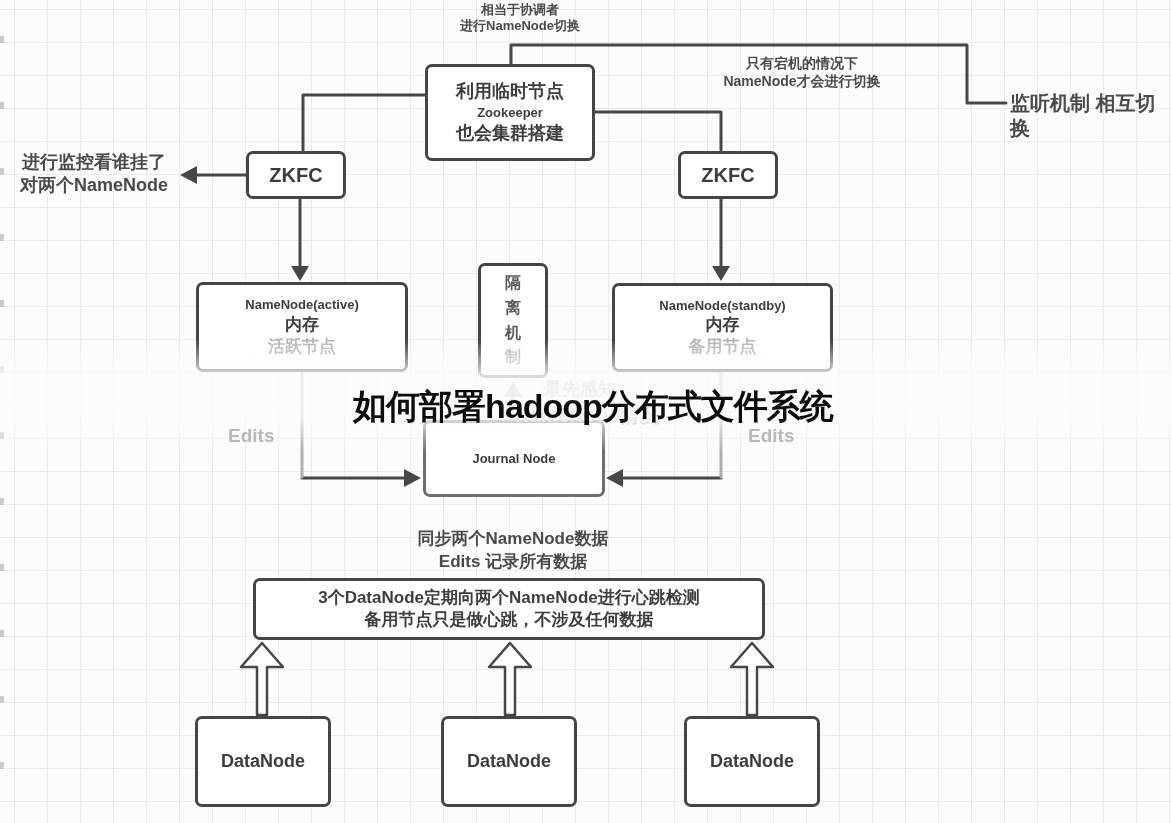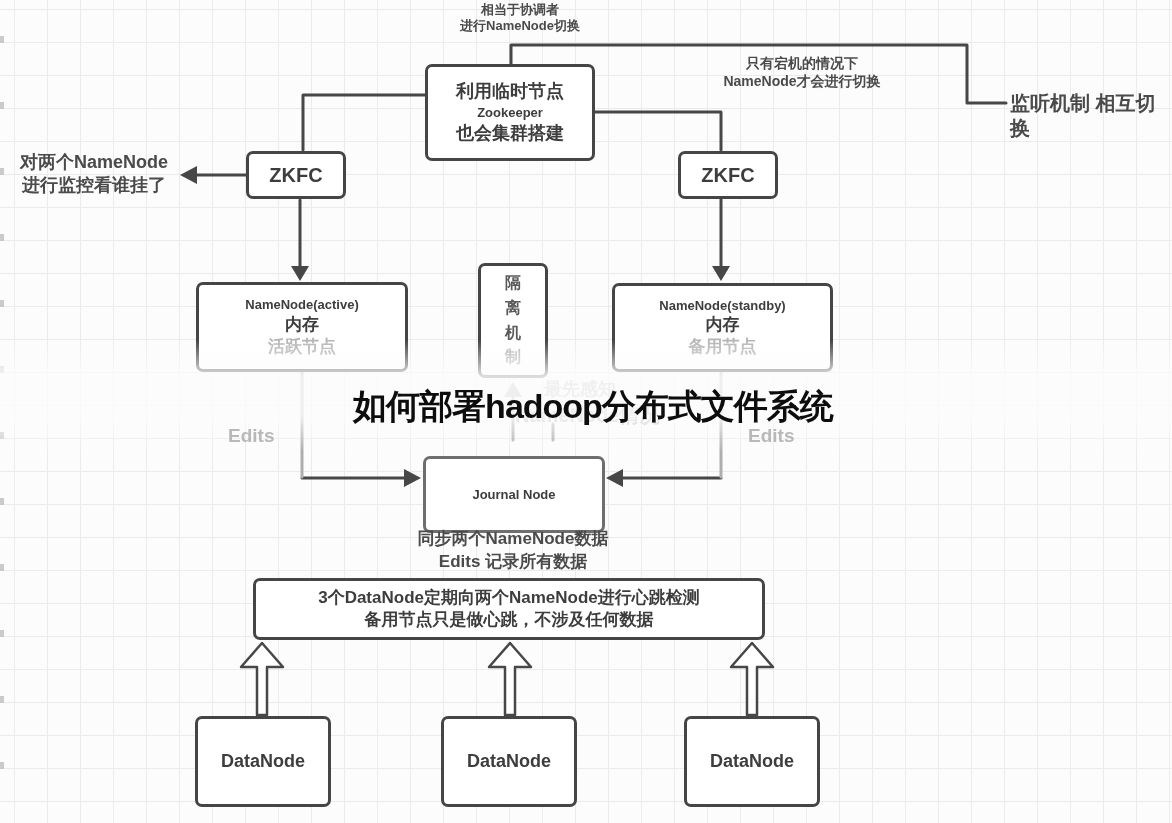--- a/index.html
+++ b/index.html
@@ -36,21 +36,21 @@
     line-height:1.25;
   }
   .greytext{color:#b8b8b8;}
   #zookeeper{left:425px;top:64px;width:170px;height:97px;}
   #zkfc-left{left:246px;top:151px;width:100px;height:48px;}
   #zkfc-right{left:678px;top:151px;width:100px;height:48px;}
   #nn-active{left:196px;top:282px;width:212px;height:90px;}
   #isolation{left:478px;top:263px;width:70px;height:115px;}
   #isolation .vchar{font-weight:bold;font-size:16px;line-height:1.55;color:#5a5a5a;}
   #nn-standby{left:612px;top:283px;width:221px;height:89px;}
-  #journal{left:423px;top:456px;width:182px;height:77px;border-color:#6e6e6e;}
+  #journal{left:423px;top:420px;width:182px;height:77px;border-color:#6e6e6e;}
   #heartbeat{left:253px;top:578px;width:512px;height:62px;}
   .dn{width:136px;height:91px;}
   #dn1{left:195px;top:716px;}
   #dn2{left:441px;top:716px;}
   #dn3{left:684px;top:716px;}
   #note-coordinator{left:410px;top:2px;width:220px;font-size:13px;}
   #note-switch{left:688px;top:55px;width:228px;font-size:14px;}
   #note-listen{left:1010px;top:91px;width:165px;font-size:20px;text-align:left;}
   #note-monitor{left:6px;top:151px;width:176px;font-size:18px;}
   #edits-left{left:228px;top:424px;font-size:19px;z-index:6;}
@@ -112,22 +112,22 @@
   <div class="note" id="note-coordinator">
     <div>相当于协调者</div>
     <div>进行NameNode切换</div>
   </div>
   <div class="note" id="note-switch">
     <div>只有宕机的情况下</div>
     <div>NameNode才会进行切换</div>
   </div>
   <div class="note" id="note-listen">监听机制 相互切换</div>
   <div class="note" id="note-monitor">
+    <div>进行监控看谁挂了</div>
     <div>对两个NameNode</div>
-    <div>进行监控看谁挂了</div>
   </div>
   <div class="note greytext" id="hidden1">最先感知</div>
   <div class="note greytext" id="hidden2">NameNode情况</div>
   <div class="note greytext" id="edits-left">Edits</div>
   <div class="note greytext" id="edits-right">Edits</div>
   <div class="note" id="note-sync">
     <div>同步两个NameNode数据</div>
     <div>Edits 记录所有数据</div>
   </div>
 

